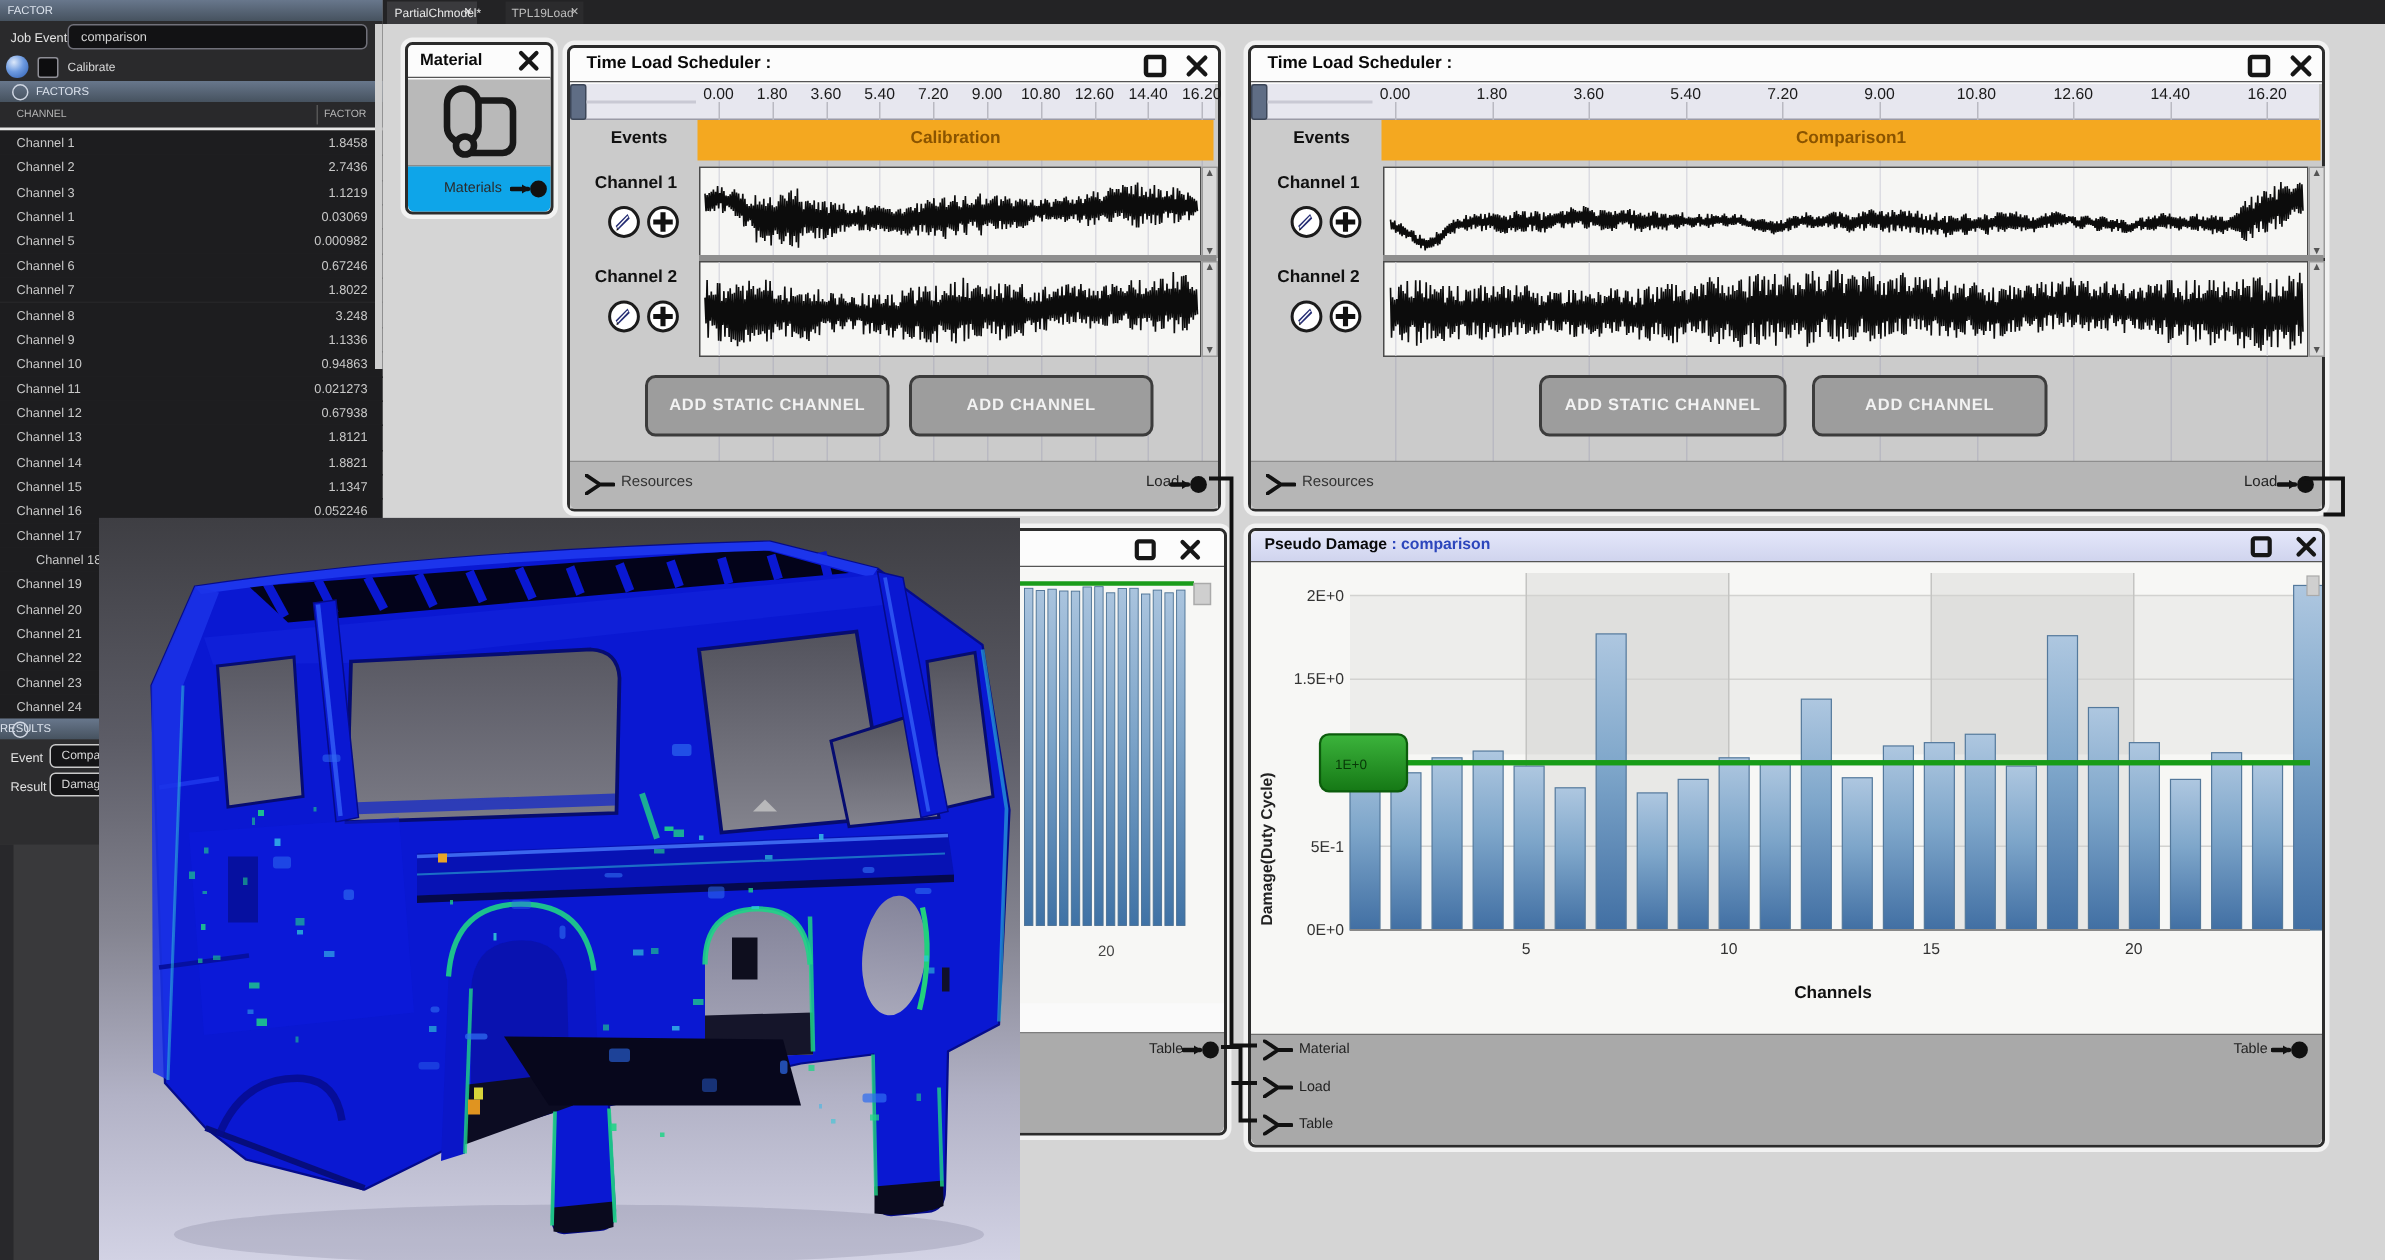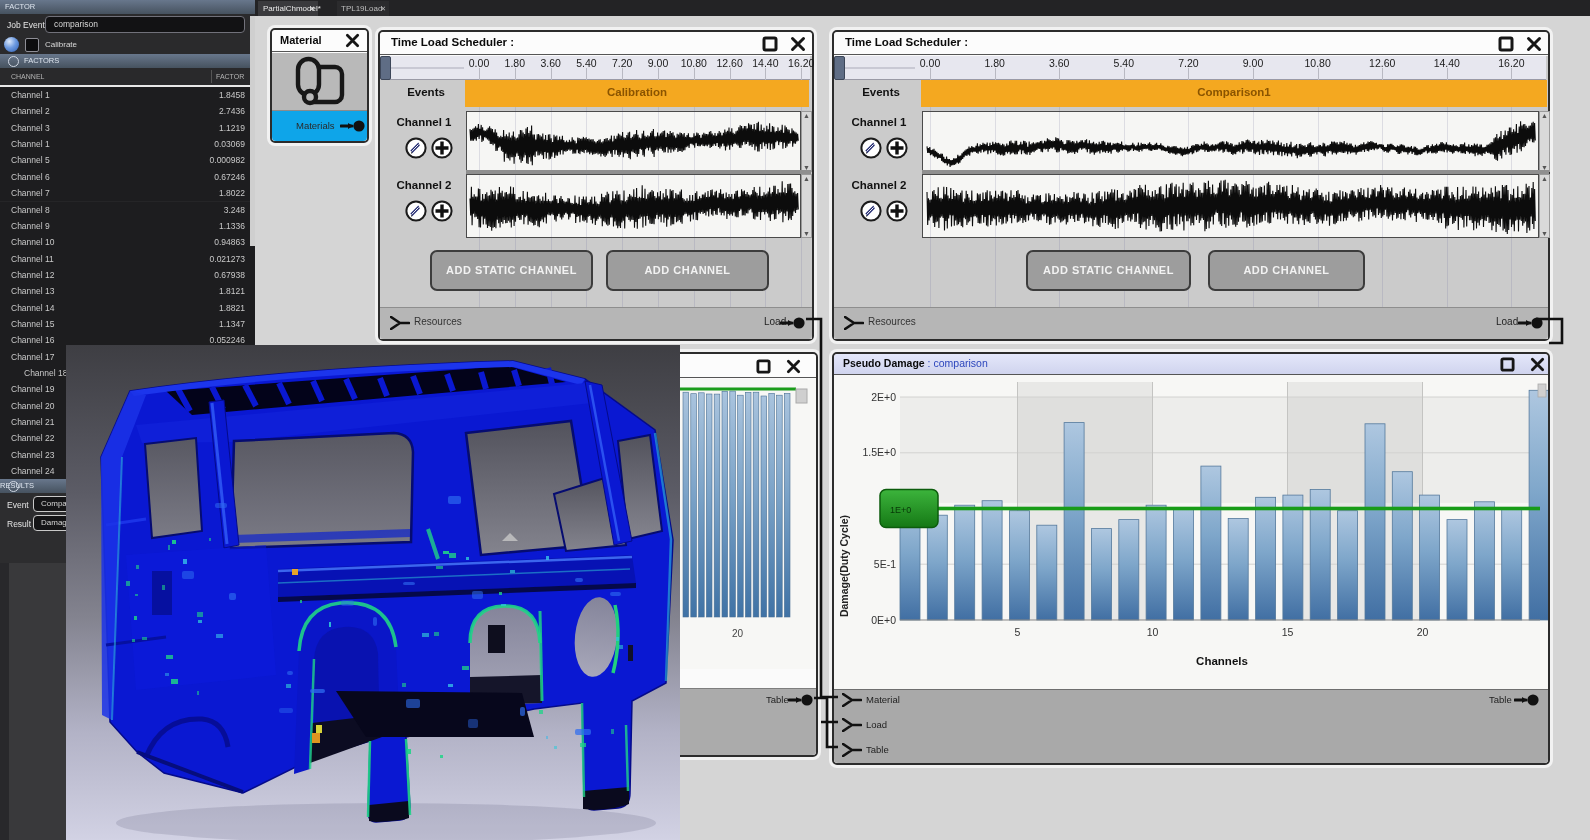--- a/index.html
+++ b/index.html
@@ -348,21 +348,21 @@
         <div style="position:absolute;left:90px;top:5px;font-size:9.5px;color:#222">Table</div>
         <svg style="position:absolute;left:112px;top:4px" width="26" height="14" viewBox="0 0 26 14">
           <path d="M1,7 H12" stroke="#111" stroke-width="3" stroke-linecap="round"></path>
           <path d="M8,4 L13,7 L8,10 Z" fill="#111"></path>
           <circle cx="19" cy="7" r="5.6" fill="#111"></circle>
         </svg>
       </div>
     </div>
     <div class="win" style="left:832px;top:352px;width:718px;height:413px;background:#f7f7f5">
       <div class="wtitle" style="height:20px;background:linear-gradient(#e4e7fa,#d0d4ee)">
-        <span class="wtt" style="font-size:10.5px;top:3px;left:9px">Pseudo Damage<span style="color:#2c46bc;font-weight:normal"> : comparison</span></span>
+        <span class="wtt" style="font-size:10.5px;top:3px;left:9px">Pseudo Damage<span style="color:#2c46bc;font-weight:bold"> : comparison</span></span>
       </div>
       <svg style="position:absolute;left:666px;top:3px" width="15" height="15" viewBox="0 0 16 16">
         <rect x="2" y="2" width="12" height="12" rx="1.5" fill="none" stroke="#161616" stroke-width="3"></rect>
       </svg>
       <svg style="position:absolute;left:696px;top:3px" width="15" height="15" viewBox="0 0 16 16">
         <path d="M2.5,2.5 L13.5,13.5 M13.5,2.5 L2.5,13.5" stroke="#161616" stroke-width="3" stroke-linecap="round"></path>
       </svg>
       <svg width="714" height="320" viewBox="0 0 714 320" style="position:absolute;left:0;top:22px">
         <defs>
           <linearGradient id="bg2" x1="0" y1="0" x2="0" y2="1">

